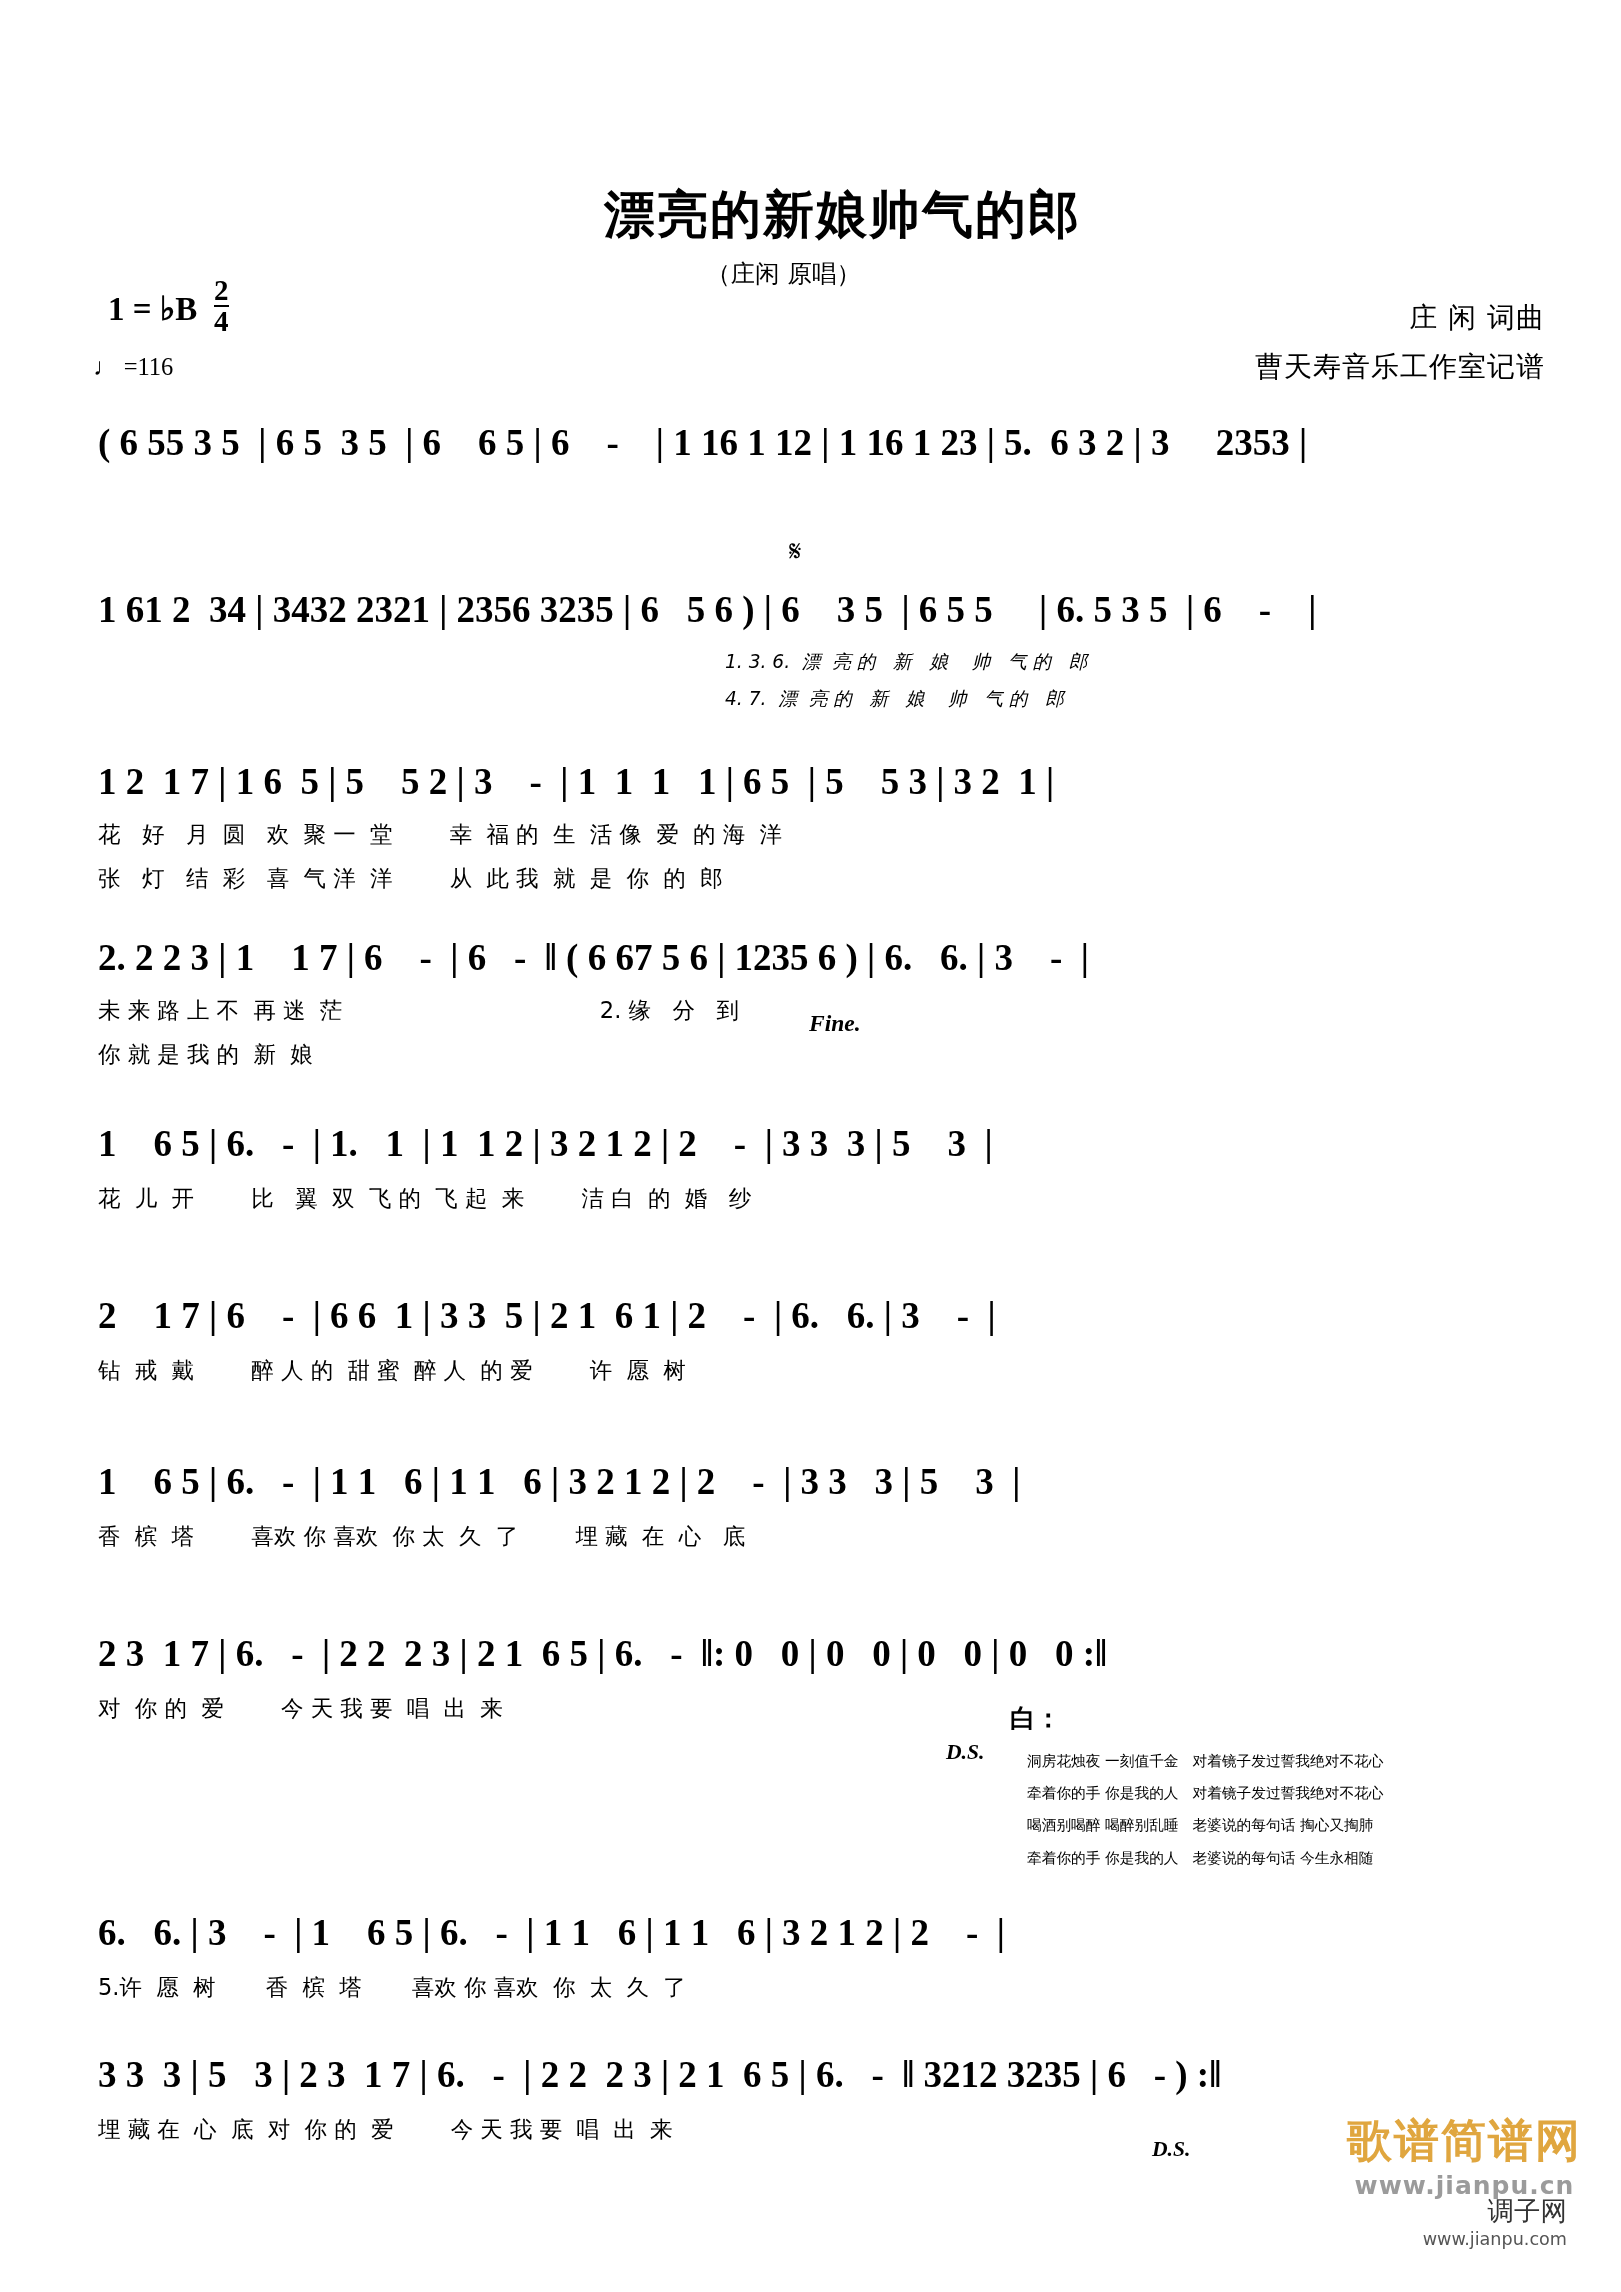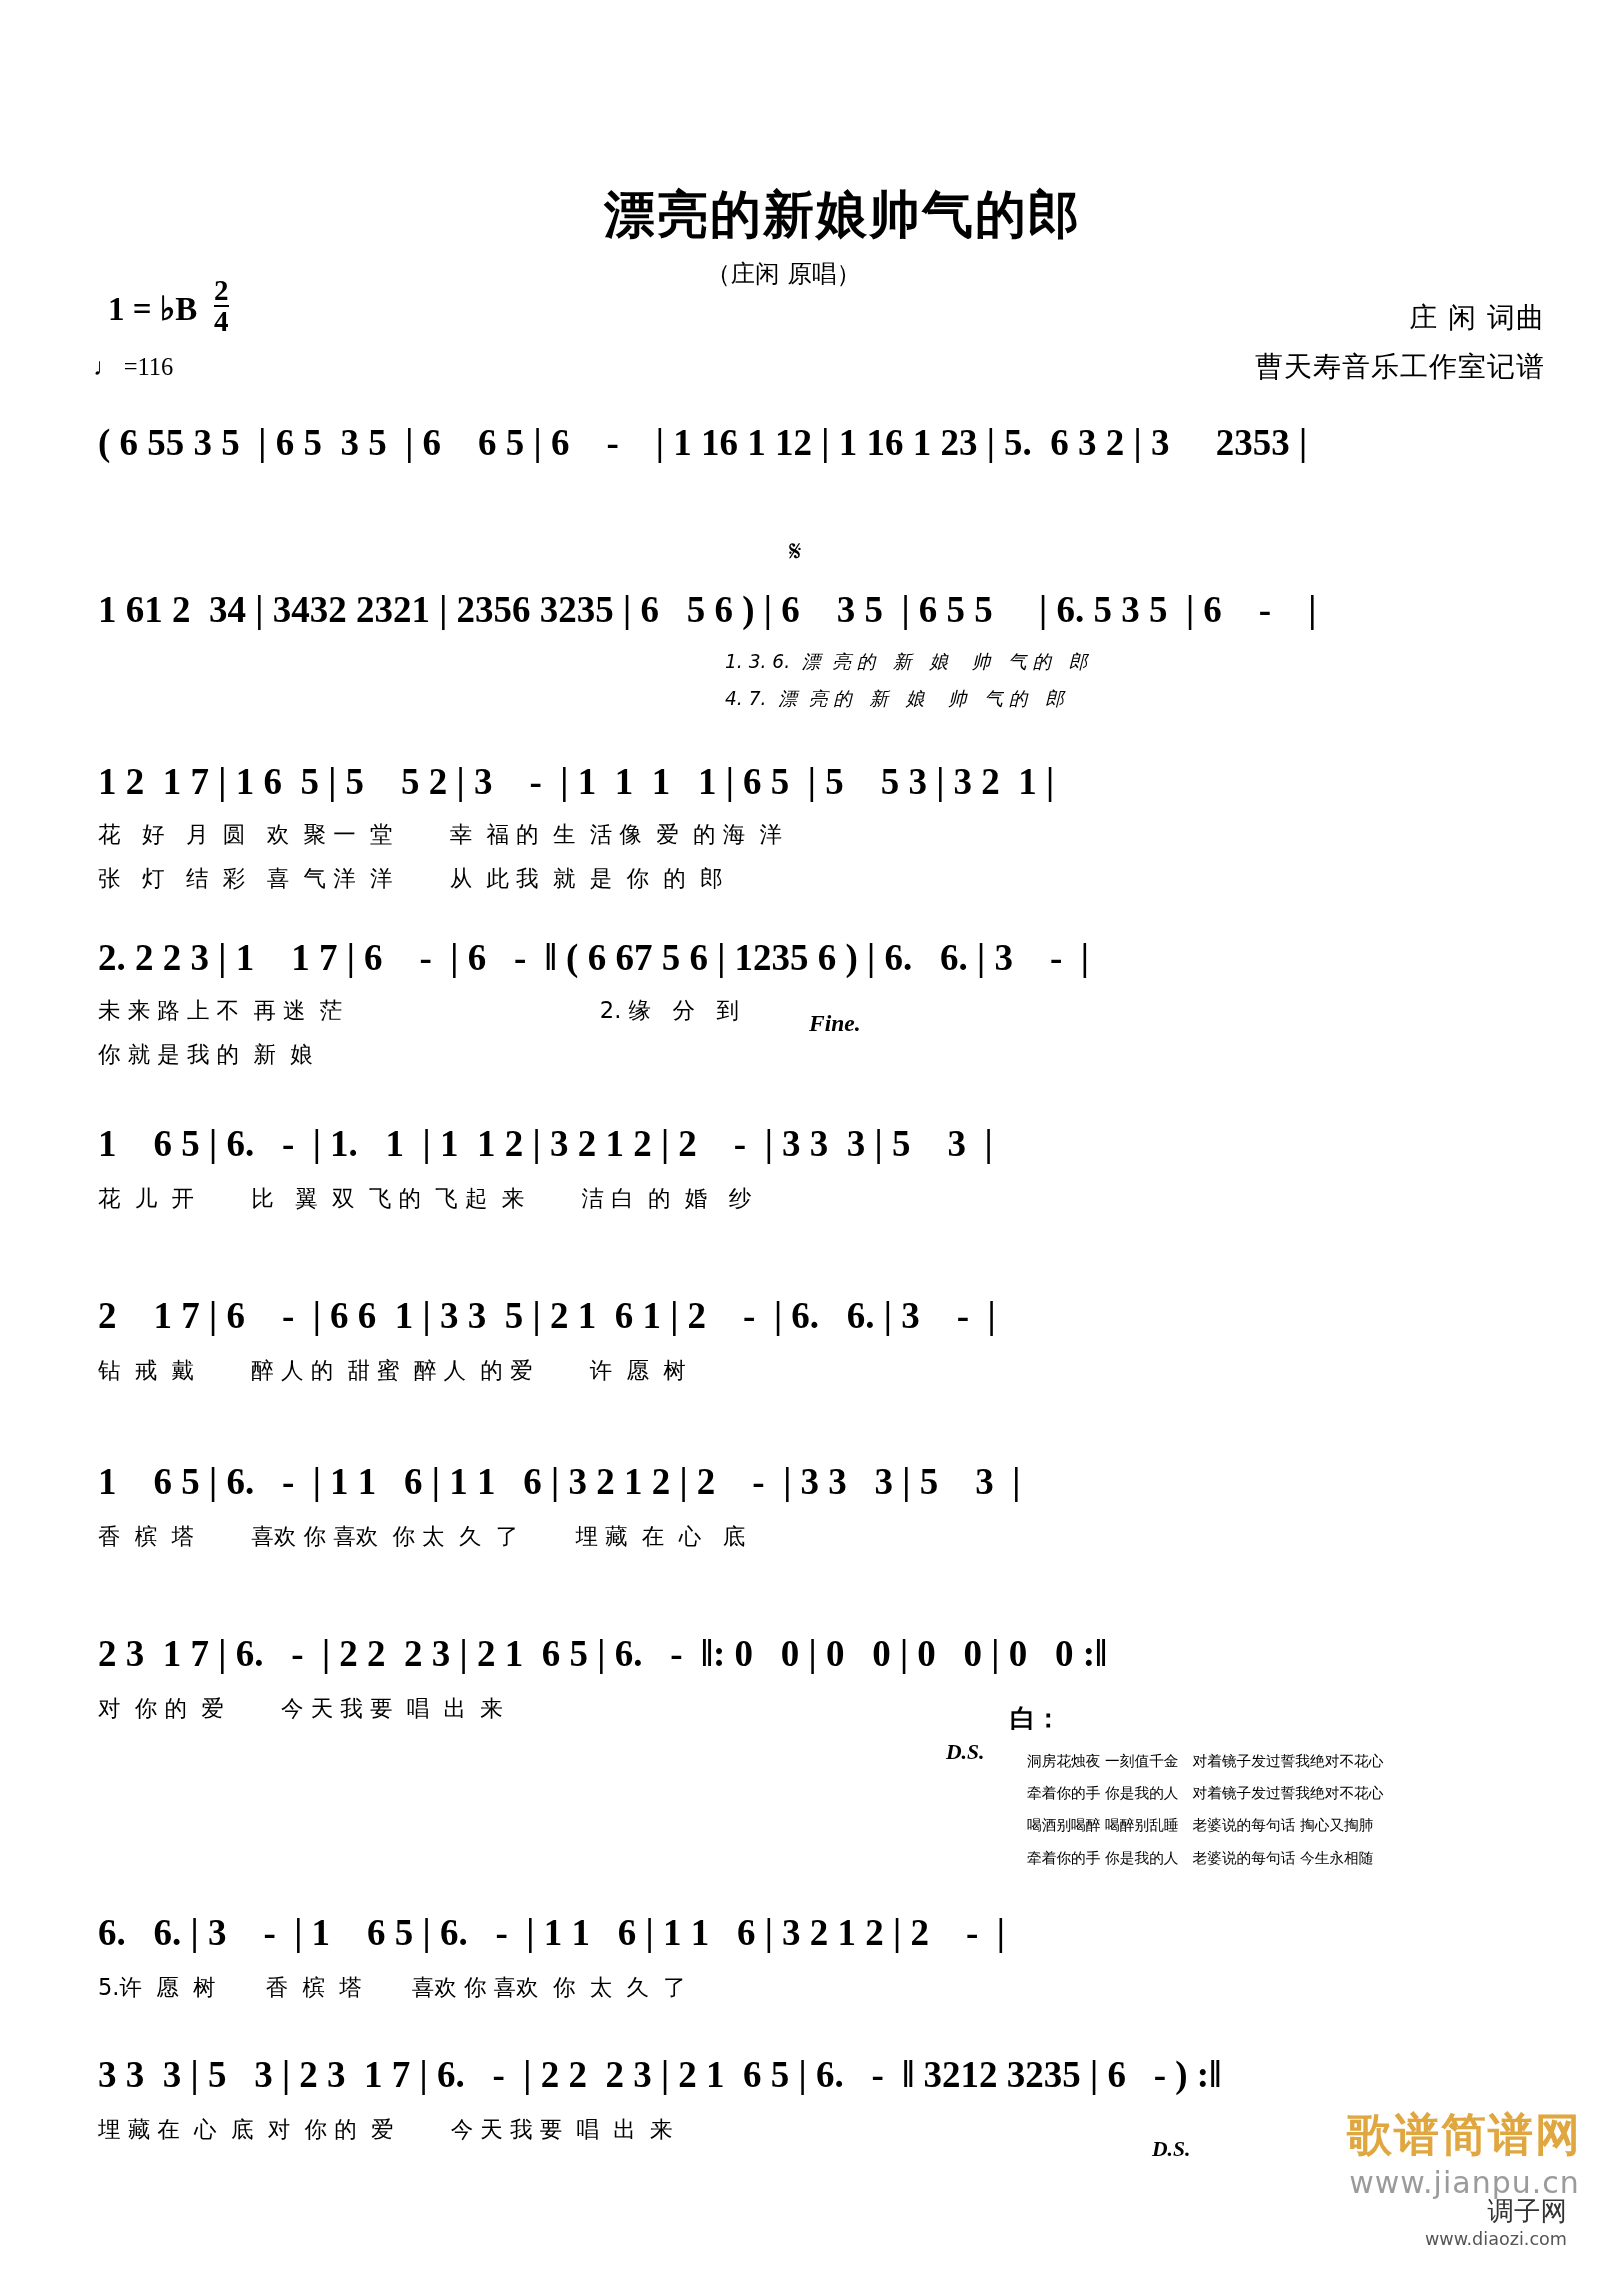--- a/index.html
+++ b/index.html
@@ -25,21 +25,21 @@
   .lyric{position:absolute;left:0;width:1621px;font-family:"DejaVu Sans",sans-serif;font-size:22.5px;white-space:pre;}
   .small{font-size:18.6px;font-style:italic;}
 
   
   .spoken{position:absolute;font-family:"DejaVu Sans",sans-serif;font-size:14.7px;line-height:1.55;white-space:pre;}
   .spokenlabel{position:absolute;font-family:"DejaVu Sans",sans-serif;font-size:25.5px;font-weight:bold;}
 
   
   .wm{position:absolute;right:39px;bottom:93px;text-align:center;font-family:"DejaVu Sans",sans-serif;color:#d9a24a;}
   .wm .l1{font-size:45px;font-weight:bold;letter-spacing:2px;color:#e0a63f;}
-  .wm .l2{font-size:30px;color:#9b9b9b;letter-spacing:1px;}
+  .wm .l2{font-size:25px;color:#9b9b9b;letter-spacing:1px;font-weight:bold;}
   .foot{position:absolute;right:54px;bottom:44px;text-align:right;font-family:"DejaVu Sans",sans-serif;}
   .foot .f1{font-size:26.5px;color:#333;}
   .foot .f2{font-size:17.6px;color:#555;}
 
   .segno{position:absolute;font-size:29px;font-family:"DejaVu Serif",serif;}
   .fine{position:absolute;font-size:23.5px;font-style:italic;font-weight:bold;font-family:"Liberation Serif",serif;}
   .ds{position:absolute;font-size:21.6px;font-style:italic;font-weight:bold;font-family:"Liberation Serif",serif;}
 </style>
 </head>
 <body>
@@ -121,17 +121,17 @@
     <div class="lyric" style="left:98px;top:61px;">埋 藏 在  心  底  对  你 的  爱        今 天 我 要  唱  出  来</div>
   </div>
   <div class="ds" style="left:1152px;top:2137px;">D.S.</div>
 
   <div class="wm">
     <div class="l1">歌谱简谱网</div>
     <div class="l2">www.jianpu.cn</div>
   </div>
   <div class="foot">
     <div class="f1">调子网</div>
-    <div class="f2">www.diaozi.com</div>
+    <div class="f2">www.jianpu.com</div>
   </div>
 
 </div>
 
 
 </body></html>

